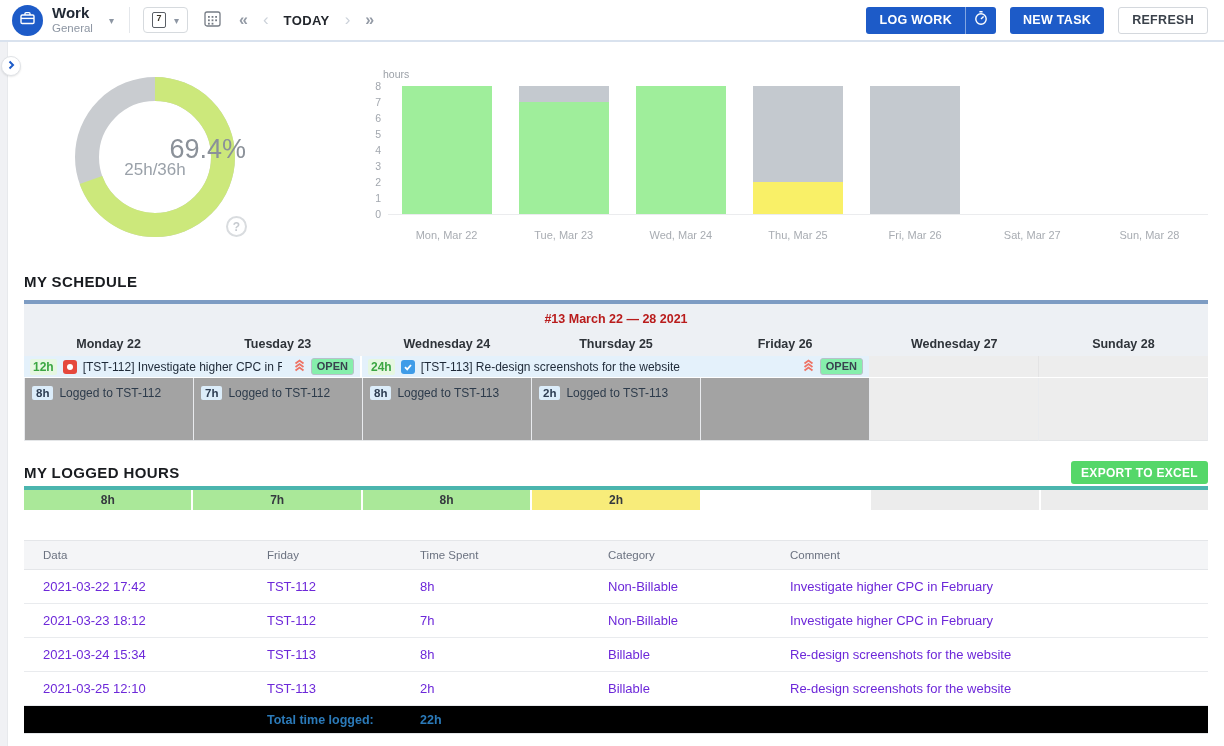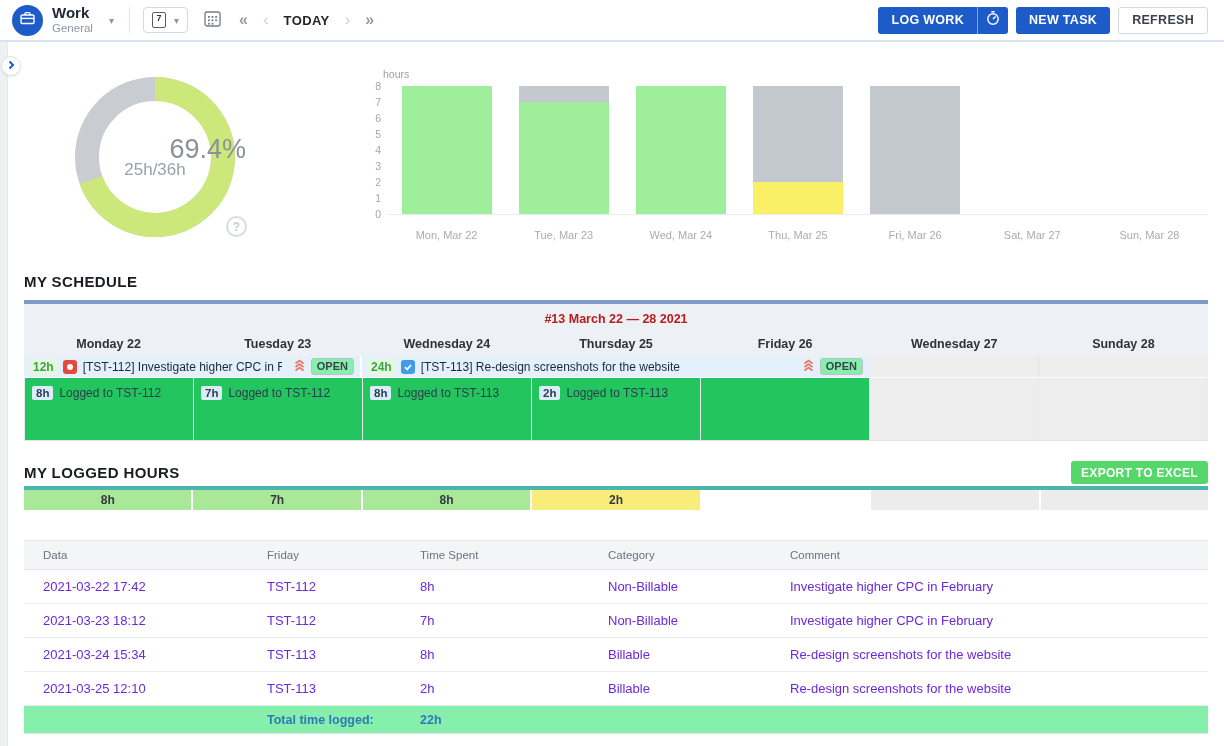--- a/index.html
+++ b/index.html
@@ -21,21 +21,21 @@
                  padding:4px 8px; cursor:pointer; }
   .mini-cal { width:14px; height:16px; border:1px solid #5a5f66; border-radius:2px; background:#fff; overflow:hidden; }
   .mini-cal-top { height:4px; background:#dc4759; }
   .mini-cal-num { font-size:9px; font-weight:bold; color:#3a3325; text-align:center; line-height:10px; }
   .days-select .caret { margin-left:2px; }
   .cal-btn { margin-left:15px; display:flex; align-items:center; cursor:pointer; }
   .nav { display:flex; align-items:center; gap:15px; margin-left:17px; }
   .nav-dbl { color:#939aa5; font-size:16px; font-weight:bold; cursor:pointer; }
   .nav-sgl { color:#ccd2da; font-size:17px; cursor:pointer; }
   .today { font-size:13px; font-weight:bold; color:#22262c; letter-spacing:.4px; cursor:pointer; }
-  .tb-right { margin-left:auto; display:flex; align-items:center; gap:8px; }
+  .tb-right { margin-left:auto; display:flex; align-items:center; gap:14px; }
   .btn { height:27px; display:flex; align-items:center; border-radius:3px; font-size:12.5px;
          font-weight:bold; letter-spacing:.3px; cursor:pointer; }
   .btn-blue { background:var(--accent-blue,#1d5bc8); color:#fff; padding:0 13px; }
   .logwork-group { display:flex; border-radius:3px; overflow:hidden; }
   .logwork-group .btn-blue { border-radius:0; }
   .timer-btn { width:31px; height:27px; background:var(--accent-blue,#1d5bc8);
                border-left:1px solid rgba(255,255,255,.45); display:flex; align-items:center;
                justify-content:center; cursor:pointer; }
   .btn-white { background:#fff; border:1px solid #d4d8dd; color:#3b424b; padding:0 13px; }
 
@@ -91,21 +91,21 @@
   .type-icon { width:14px; height:14px; border-radius:3px; flex:0 0 auto; position:relative; }
   .type-icon.bug { background:#e5483c; }
   .type-icon.bug::after { content:""; position:absolute; left:4px; top:4px; width:6px; height:6px;
                           border-radius:50%; background:#fff; }
   .type-icon.task { background:#3f9ce8; display:flex; align-items:center; justify-content:center; }
   .task-text { font-size:12px; color:#1e2937; white-space:nowrap; overflow:hidden; }
   .flex-sp { flex:1; }
   .open-badge { border:1px solid #b9c0c9; background:#86efac; border-radius:3px; font-size:11px;
                 font-weight:bold; color:#39434f; padding:1px 5px; line-height:13px; flex:0 0 auto; }
   .logged-row { display:flex; height:63px; border-left:1px solid #e9ebee; }
-  .lcell { flex:1; background:#22c55e; border-right:1px solid #e9ebee; border-bottom:1px solid #e4e6e8;
+  .lcell { flex:1; background:#a3a3a3; border-right:1px solid #e9ebee; border-bottom:1px solid #e4e6e8;
            padding:5px 7px; cursor:pointer; }
   .lcell.weekend { background:var(--weekend-gray,#ededed); }
   .chip-h { background:#dcedfa; color:#2d3d52; font-size:11.5px; font-weight:bold; padding:1px 4px;
             border-radius:2px; margin-right:6px; }
   .ltext { font-size:12px; color:#2d3b4b; }
 
   
   .export-btn { position:absolute; right:16px; top:461px; height:23px; background:var(--export-green,#55d769);
                 color:#fff; font-size:12px; font-weight:bold; letter-spacing:.3px; border-radius:3px;
                 padding:0 10px; display:flex; align-items:center; cursor:pointer; }
@@ -119,21 +119,21 @@
   .scell.empty  { background:#fff; }
   .scell.weekend{ background:#ececec; }
 
   
   .wtable { position:absolute; left:24px; top:540px; width:1184px; }
   .thead { display:flex; align-items:center; height:30px; background:#f4f5f7;
            border-top:1px solid #e4e6e9; border-bottom:1px solid #e4e6e9;
            font-size:11.5px; color:#6b7280; }
   .trow { display:flex; align-items:center; height:34px; border-bottom:1px solid #e9ebee;
           font-size:13px; color:#6d28d9; }
-  .tfoot { display:flex; align-items:center; height:28px; background:#86efac;
+  .tfoot { display:flex; align-items:center; height:28px; background:#000000;
            border-bottom:1px solid #e4e6e9; font-size:12.5px; font-weight:bold; color:#2b7ab9; }
   .c1 { width:243px; padding-left:19px; }
   .c2 { width:153px; }
   .c3 { width:188px; }
   .c4 { width:182px; }
   .c5 { flex:1; }
 </style>
 </head>
 <body>
 

